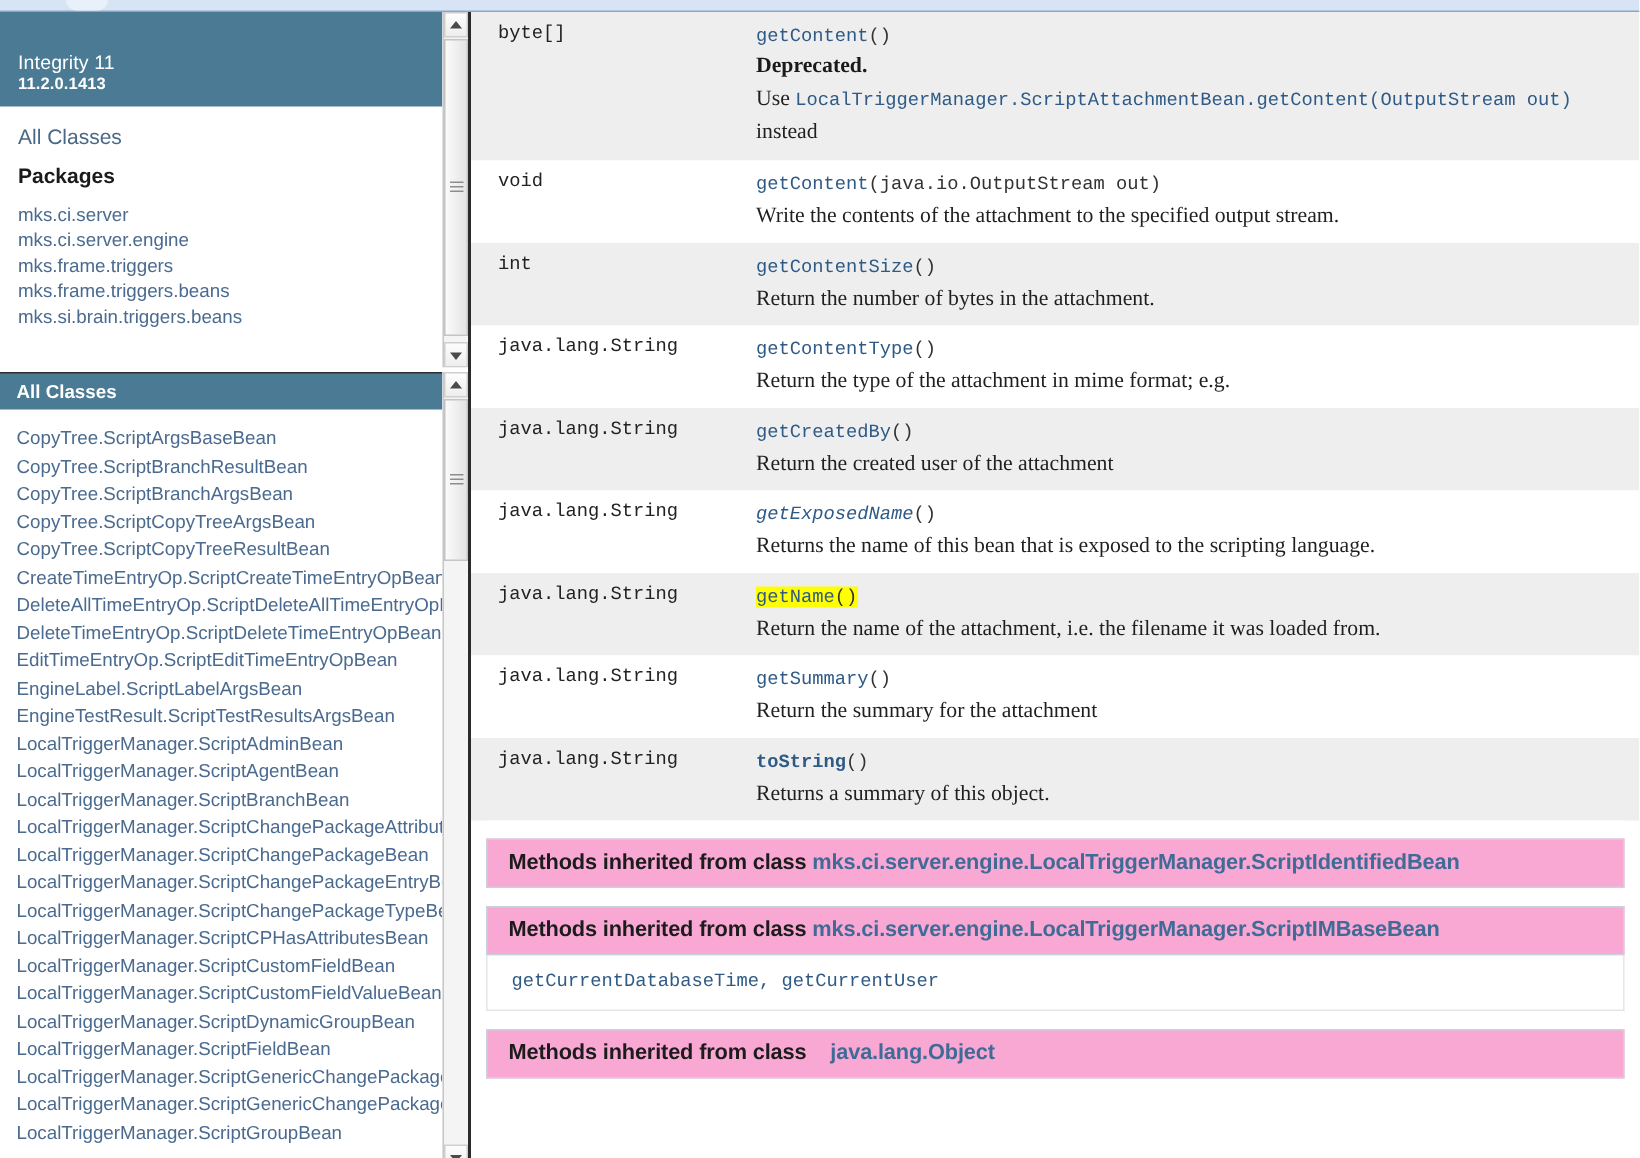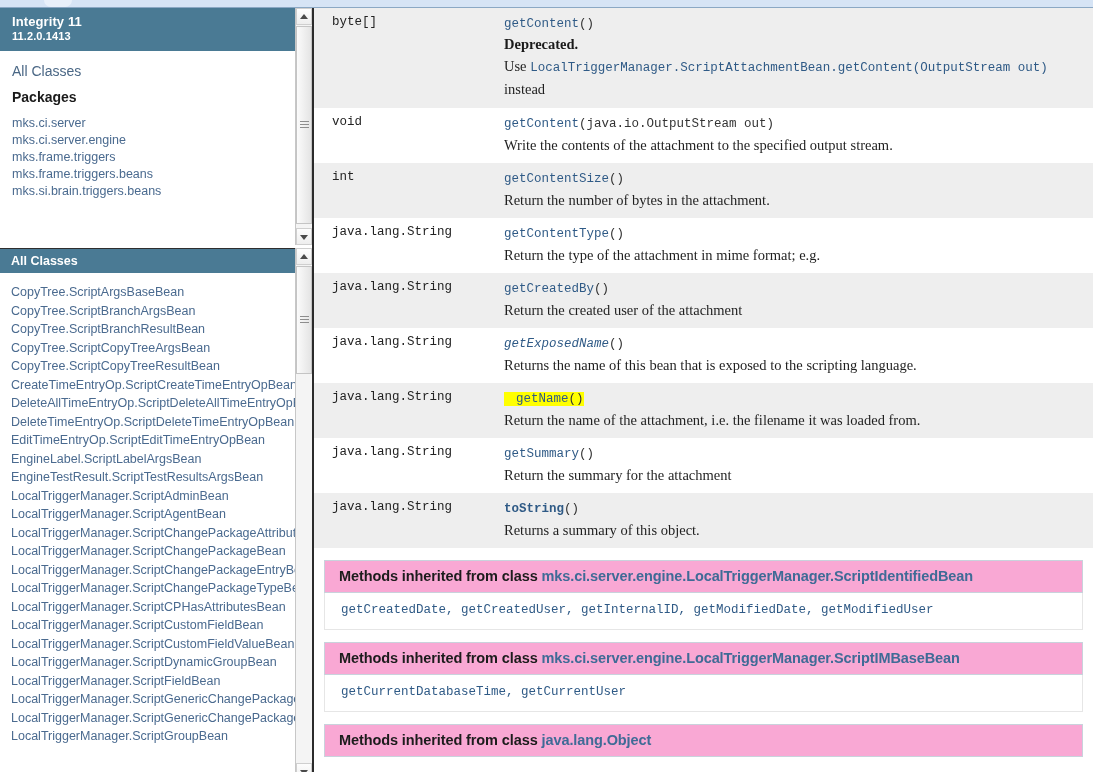--- a/index.html
+++ b/index.html
@@ -53,21 +53,21 @@
     background: #fff;
   }
 
   .nav-header {
     background: #4a7a94;
     color: #ffffff;
     padding: 6px 12px 7px 12px;
     line-height: 1.25;
   }
   .nav-header .title {
-    font-size: 13px; font-weight: bold; letter-spacing: .1px;
+    font-size: 13px; font-weight: normal; letter-spacing: .1px; margin-top: 20px;
   }
   .nav-header .version {
     font-size: 11px; font-weight: bold; letter-spacing: .1px;
   }
 
   .nav-body { padding: 0 12px; }
   .all-classes-link {
     display: block;
     color: #4a6785;
     font-size: 14px;
@@ -324,26 +324,26 @@
     </div>
 
     <div class="cls-frame">
       <div class="cls-viewport">
         <div class="cls-header">All Classes</div>
         <div class="cls-list" id="class-links">
             <div class="cls-row">
               <a class="cls-link" href="#">CopyTree.ScriptArgsBaseBean</a>
             </div>
             <div class="cls-row">
+              <a class="cls-link" href="#">CopyTree.ScriptBranchResultBean</a>
+            </div>
+            <div class="cls-row">
               <a class="cls-link" href="#">CopyTree.ScriptBranchArgsBean</a>
             </div>
             <div class="cls-row">
-              <a class="cls-link" href="#">CopyTree.ScriptBranchResultBean</a>
-            </div>
-            <div class="cls-row">
               <a class="cls-link" href="#">CopyTree.ScriptCopyTreeArgsBean</a>
             </div>
             <div class="cls-row">
               <a class="cls-link" href="#">CopyTree.ScriptCopyTreeResultBean</a>
             </div>
             <div class="cls-row">
               <a class="cls-link" href="#">CreateTimeEntryOp.ScriptCreateTimeEntryOpBean</a>
             </div>
             <div class="cls-row">
               <a class="cls-link" href="#">DeleteAllTimeEntryOp.ScriptDeleteAllTimeEntryOpB</a>
@@ -358,20 +358,23 @@
               <a class="cls-link" href="#">EngineLabel.ScriptLabelArgsBean</a>
             </div>
             <div class="cls-row">
               <a class="cls-link" href="#">EngineTestResult.ScriptTestResultsArgsBean</a>
             </div>
             <div class="cls-row">
               <a class="cls-link" href="#">LocalTriggerManager.ScriptAdminBean</a>
             </div>
             <div class="cls-row">
               <a class="cls-link" href="#">LocalTriggerManager.ScriptAgentBean</a>
+            </div>
+            <div class="cls-row">
+              <a class="cls-link" href="#">LocalTriggerManager.ScriptBranchBean</a>
             </div>
             <div class="cls-row">
               <a class="cls-link" href="#">LocalTriggerManager.ScriptChangePackageAttribute</a>
             </div>
             <div class="cls-row">
               <a class="cls-link" href="#">LocalTriggerManager.ScriptChangePackageBean</a>
             </div>
             <div class="cls-row">
               <a class="cls-link" href="#">LocalTriggerManager.ScriptChangePackageEntryBe</a>
             </div>
@@ -468,21 +471,21 @@
             <tr class="std">
               <td class="c-type row-sep">java.lang.String</td>
               <td class="c-desc row-sep">
                 <div class="m-sig"><a class="mname" href="#" style="text-decoration: none; font-style: italic;">getExposedName</a><span class="plain">()</span></div>
                 <div class="m-text">Returns the name of this bean that is exposed to the scripting language.</div>
               </td>
             </tr>
             <tr class="alt">
               <td class="c-type row-sep">java.lang.String</td>
               <td class="c-desc row-sep">
-                <div class="m-sig"><a class="mname hl" href="#" style="text-decoration: none; padding-left: 12px;">getName</a><span class="plain hl" style="background: rgb(255, 255, 0);">()</span></div>
+                <div class="m-sig"><a class="mname hl" href="#" style="text-decoration: none;">getName</a><span class="plain hl" style="background: rgb(255, 255, 0);">()</span></div>
                 <div class="m-text">Return the name of the attachment, i.e. the filename it was loaded from.</div>
               </td>
             </tr>
             <tr class="std">
               <td class="c-type row-sep">java.lang.String</td>
               <td class="c-desc row-sep">
                 <div class="m-sig"><a class="mname" href="#" style="text-decoration: none;">getSummary</a><span class="plain">()</span></div>
                 <div class="m-text">Return the summary for the attachment</div>
               </td>
             </tr>
@@ -491,23 +494,22 @@
               <td class="c-desc row-sep">
                 <div class="m-sig"><a class="mname" href="#" style="text-decoration: none; font-weight: bold;">toString</a><span class="plain">()</span></div>
                 <div class="m-text">Returns a summary of this object.</div>
               </td>
             </tr>
           </tbody>
       </table>
       <div class="inh-wrap" id="inherited-sections">
           <div class="inh-gap"></div>
           <div class="inh-head"><span>Methods inherited from class </span><a class="lnk" href="#" style="text-decoration: none;">mks.ci.server.engine.LocalTriggerManager.ScriptIdentifiedBean</a></div>
-          <div class="inh-body">getCreatedDate, getCreatedUser, getInternalID, getModifiedDate, getModifiedUser</div>
           <div class="inh-gap"></div>
           <div class="inh-head"><span>Methods inherited from class </span><a class="lnk" href="#" style="text-decoration: none;">mks.ci.server.engine.LocalTriggerManager.ScriptIMBaseBean</a></div>
           <div class="inh-body">getCurrentDatabaseTime, getCurrentUser</div>
           <div class="inh-gap"></div>
-          <div class="inh-head"><span>Methods inherited from class </span><a class="lnk" href="#" style="text-decoration: none;">java.lang.Object</a></div>
+          <div class="inh-head"><span>Methods inherited from class </span><a class="lnk" href="#" style="text-decoration: none; margin-left: 12px;">java.lang.Object</a></div>
         </div>
     </div>
   </div>
 
 </div>
 
 </body></html>

